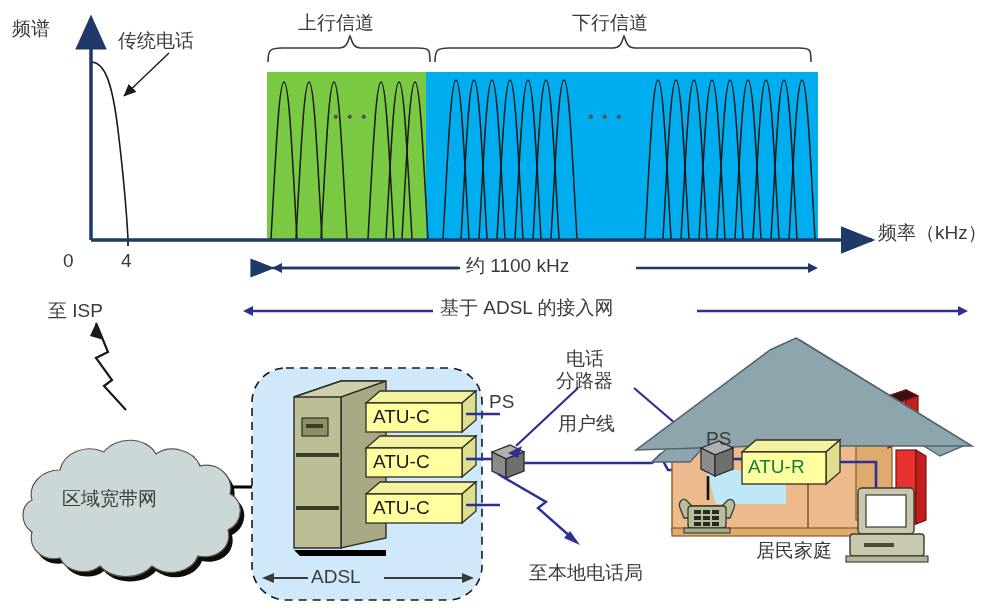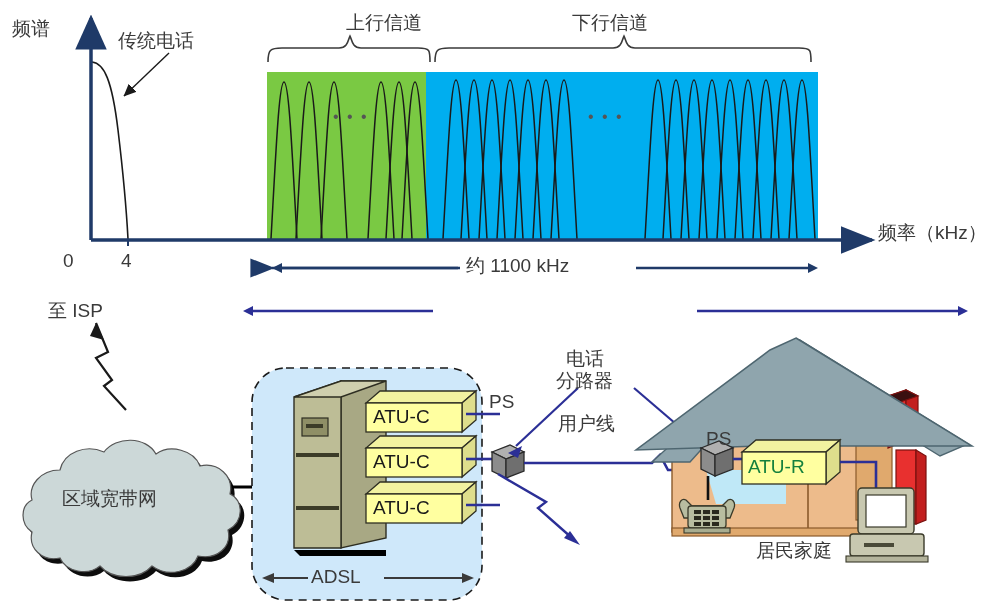--- a/index.html
+++ b/index.html
@@ -246,36 +246,37 @@
       <line x1="274" y1="578" x2="308" y2="578" stroke="#3a3a3a" stroke-width="1.8"></line>
       <line x1="384" y1="578" x2="462" y2="578" stroke="#3a3a3a" stroke-width="1.8"></line>
       <path d="M474,578 L462,573 L462,583 Z" fill="#3a3a3a"></path>
     </g>
   </svg>
 
   <div class="lbl" style="left:12px;top:18px;">频谱</div>
 
   <div class="lbl" style="left:118px;top:30px;">传统电话</div>
 
-  <div class="lbl" style="left:298px;top:12px;margin-left:48px;">上行信道</div>
+  <div class="lbl" style="left:298px;top:12px;">上行信道</div>
 
   <div class="lbl" style="left:572px;top:12px;">下行信道</div>
 
   <div class="axnum" style="left:63px;top:250px;">0</div>
 
   <div class="axnum" style="left:121px;top:250px;">4</div>
 
   <div class="lbl" style="left:466px;top:255px;">约 1100 kHz</div>
 
   <div class="lbl" style="left:878px;top:222px;">频率（kHz）</div>
 
   <div class="lbl" style="left:333px;top:108px;color:#555;letter-spacing:2px;font-size:16px;">• • •</div>
 
   <div class="lbl" style="left:588px;top:108px;color:#555;letter-spacing:2px;font-size:16px;">• • •</div>
 
+  <div class="lbl" style="left:440px;top:297px;">基于 ADSL 的接入网</div>
 
   <div class="lbl" style="left:48px;top:300px;">至 ISP</div>
 
   <div class="lbl" style="left:62px;top:488px;">区域宽带网</div>
 
 
   <div class="lbl" style="left:311px;top:566px;">ADSL</div>
 
   <div class="lbl" style="left:373px;top:406px;color:#1a1a1a;">ATU-C</div>
   <div class="lbl" style="left:373px;top:451px;color:#1a1a1a;">ATU-C</div>
@@ -283,18 +284,19 @@
 
   <div class="lbl" style="left:489px;top:391px;">PS</div>
 
   <div class="lbl" style="left:706px;top:428px;">PS</div>
 
   <div class="lbl" style="left:566px;top:348px;">电话</div>
   <div class="lbl" style="left:556px;top:370px;">分路器</div>
 
   <div class="lbl" style="left:558px;top:413px;">用户线</div>
 
+  <div class="lbl" style="left:529px;top:562px;">至本地电话局</div>
 
   <div class="lbl" style="left:748px;top:456px;color:#15803d;">ATU-R</div>
 
   <div class="lbl" style="left:756px;top:540px;">居民家庭</div>
 
 </div>
 
 </body></html>

